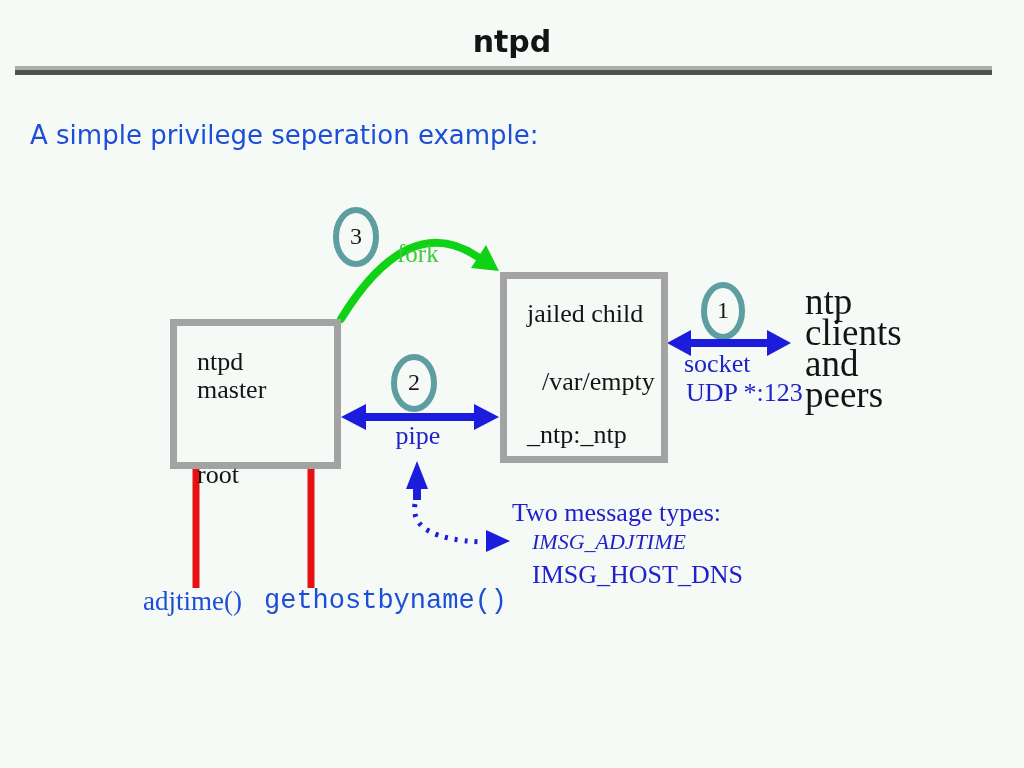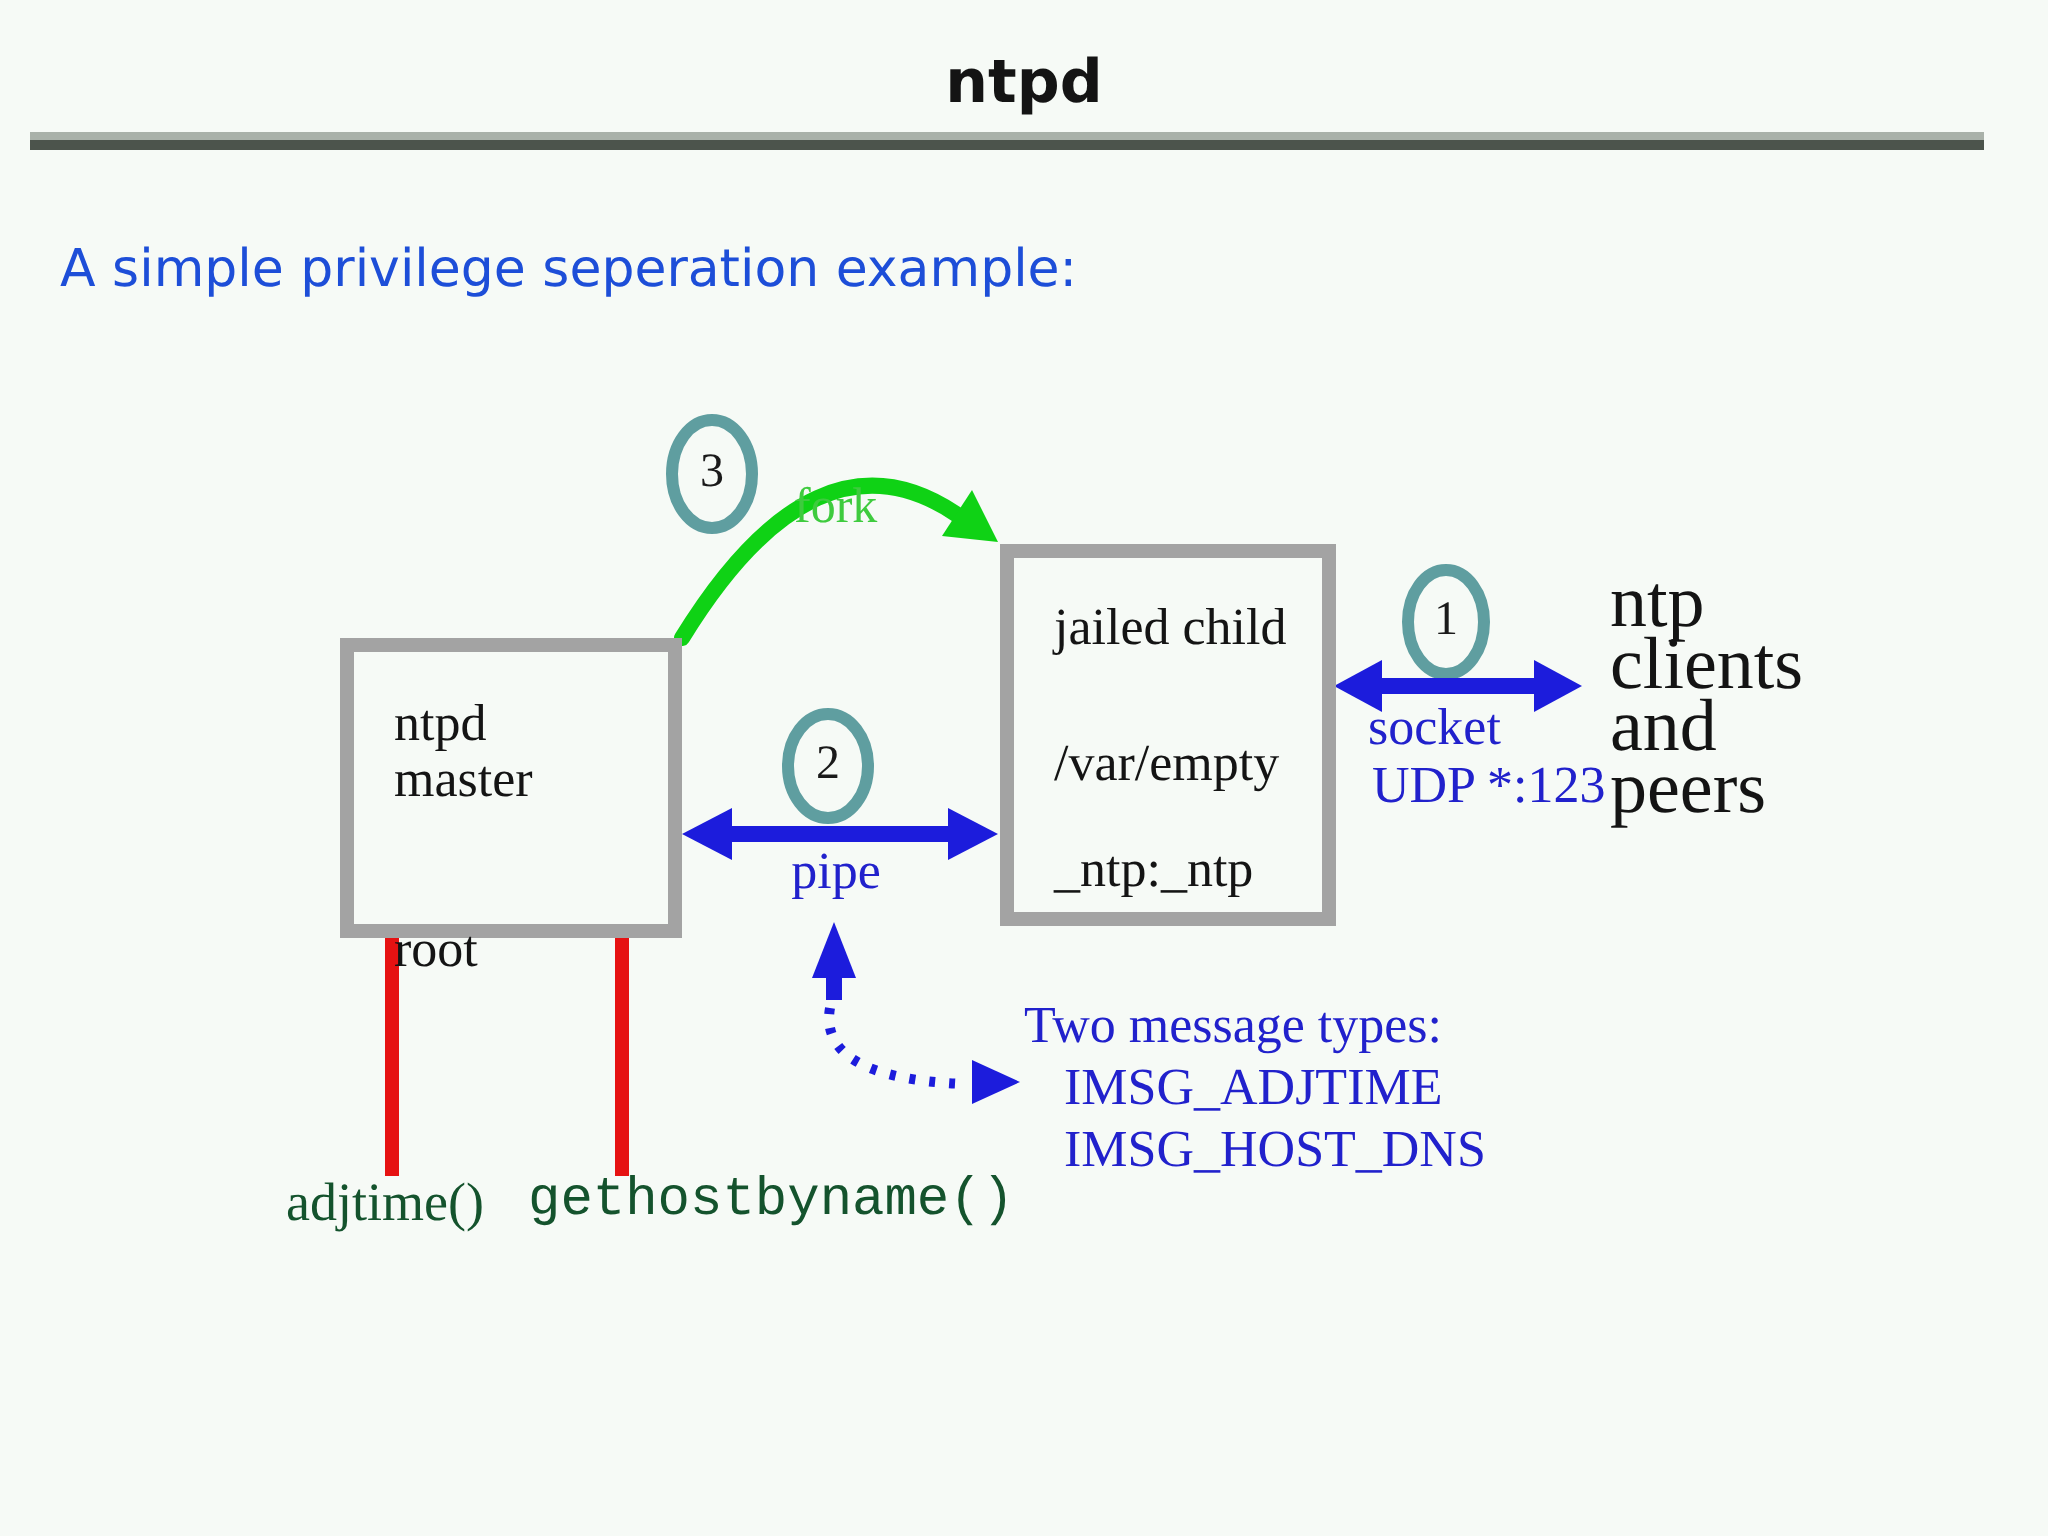--- a/index.html
+++ b/index.html
@@ -28,33 +28,33 @@
   .layer { position:absolute; left:0; top:0; pointer-events:none; }
   
   .box { position:absolute; border:7px solid #a3a3a3; box-sizing:border-box; background:transparent; }
   .box-master { left:170px; top:319px; width:171px; height:150px; }
   .box-child  { left:500px; top:272px; width:168px; height:191px; }
   .box .line { position:absolute; left:20px; font-size:26px; color:#141414; white-space:nowrap; }
   .box-master .l1 { top:21px; }
   .box-master .l2 { top:49px; }
   .box-master .l3 { top:94px;margin-top:40px; }
   .box-child .l1 { top:20px; }
-  .box-child .l2 { top:88px; }
+  .box-child .l2 { top:88px;margin-left:15px; }
   .box-child .l3 { top:141px; }
   
   .lbl { position:absolute; white-space:nowrap; }
   .lbl-fork   { left:397px; top:240px; font-size:25px; color:#3ecb3e; }
   .lbl-pipe   { left:380px; top:421px; width:76px; text-align:center; font-size:26px; color:#2121cc; }
   .lbl-socket { left:684px; top:349px; font-size:26px; color:#2121cc; }
   .lbl-udp    { left:686px; top:378px; font-size:26px; color:#2121cc; }
   .peers { position:absolute; left:805px; top:286px; font-size:37px; line-height:31px; color:#141414; }
   .messages-title { left:512px; top:498px; font-size:26px; color:#2121cc; }
-  .message-item1  { left:532px; top:529px; font-size:26px; color:#2121cc; }
+  .message-item1  { left:532px; top:529px; font-size:22px; color:#2121cc;font-style:italic; }
   .message-item2  { left:532px; top:560px; font-size:26px; color:#2121cc; }
-  .syscall { font-size:27px; color:#14532d; }
+  .syscall { font-size:27px; color:#1d4ed8; }
   .syscall-1 { left:143px; top:586px; }
   .syscall-2 { left:264px; top:586px;font-family:Liberation Mono, monospace; }
   
   .badge { position:absolute; width:32px; text-align:center; font-size:24px; color:#1a1a1a; }
   .badge-3 { left:340px; top:223px; }
   .badge-2 { left:398px; top:369px; }
   .badge-1 { left:707px; top:297px; }
 </style>
 </head>
 <body>

